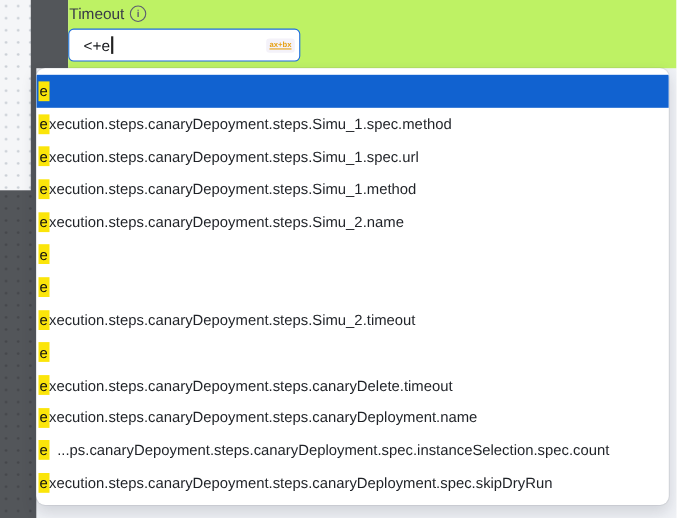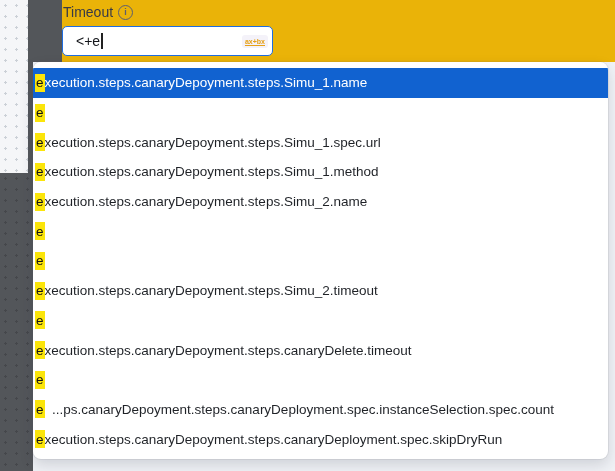--- a/index.html
+++ b/index.html
@@ -19,21 +19,21 @@
     background-color:#53565a;
     background-image:radial-gradient(circle,#45474b 1px,transparent 1.3px);
     background-size:11px 11px;z-index:1;
   }
   .light-backdrop{
     position:absolute;left:33px;top:62px;width:582px;height:409px;
     background:#f0f2f6;z-index:2;
   }
   .form-area{
     position:absolute;left:62px;top:0;width:553px;height:62px;
-    background:#eab308;z-index:3;
+    background:#bef264;z-index:3;
   }
   .field-label-row{
     position:absolute;left:1px;top:4px;display:flex;align-items:center;gap:5px;
     font-size:14px;color:#383a47;font-weight:500;
   }
   .info-icon{
     width:13px;height:13px;border:1.2px solid #5c5e70;border-radius:50%;
     display:inline-flex;align-items:center;justify-content:center;
     font-size:9px;color:#5c5e70;font-weight:700;cursor:pointer;
   }
@@ -83,26 +83,26 @@
     <span class="info-icon">i</span>
   </div>
   <div class="text-input">
     <span>&lt;+e</span>
     <span class="caret"></span>
     <span class="type-badge">ax+bx</span>
   </div>
 </div>
 
 <div class="dropdown">
-    <div class="row selected"><span class="hl">e</span><span class="rest">xecution.steps.canaryDepoyment.steps.Simu_1.name</span></div>
-    <div class="row"><span class="hl">e</span></div>
+    <div class="row selected"><span class="hl">e</span></div>
+    <div class="row"><span class="hl">e</span><span class="rest">xecution.steps.canaryDepoyment.steps.Simu_1.spec.method</span></div>
     <div class="row"><span class="hl">e</span><span class="rest">xecution.steps.canaryDepoyment.steps.Simu_1.spec.url</span></div>
     <div class="row"><span class="hl">e</span><span class="rest">xecution.steps.canaryDepoyment.steps.Simu_1.method</span></div>
     <div class="row"><span class="hl">e</span><span class="rest">xecution.steps.canaryDepoyment.steps.Simu_2.name</span></div>
     <div class="row"><span class="hl">e</span></div>
     <div class="row"><span class="hl">e</span></div>
     <div class="row"><span class="hl">e</span><span class="rest">xecution.steps.canaryDepoyment.steps.Simu_2.timeout</span></div>
     <div class="row"><span class="hl">e</span></div>
     <div class="row"><span class="hl">e</span><span class="rest">xecution.steps.canaryDepoyment.steps.canaryDelete.timeout</span></div>
-    <div class="row"><span class="hl">e</span></div>
+    <div class="row"><span class="hl">e</span><span class="rest">xecution.steps.canaryDepoyment.steps.canaryDeployment.name</span></div>
     <div class="row"><span class="hl">e</span><span class="rest">&nbsp;&nbsp;...ps.canaryDepoyment.steps.canaryDeployment.spec.instanceSelection.spec.count</span></div>
     <div class="row"><span class="hl">e</span><span class="rest">xecution.steps.canaryDepoyment.steps.canaryDeployment.spec.skipDryRun</span></div>
   </div>
 
 </body></html>

